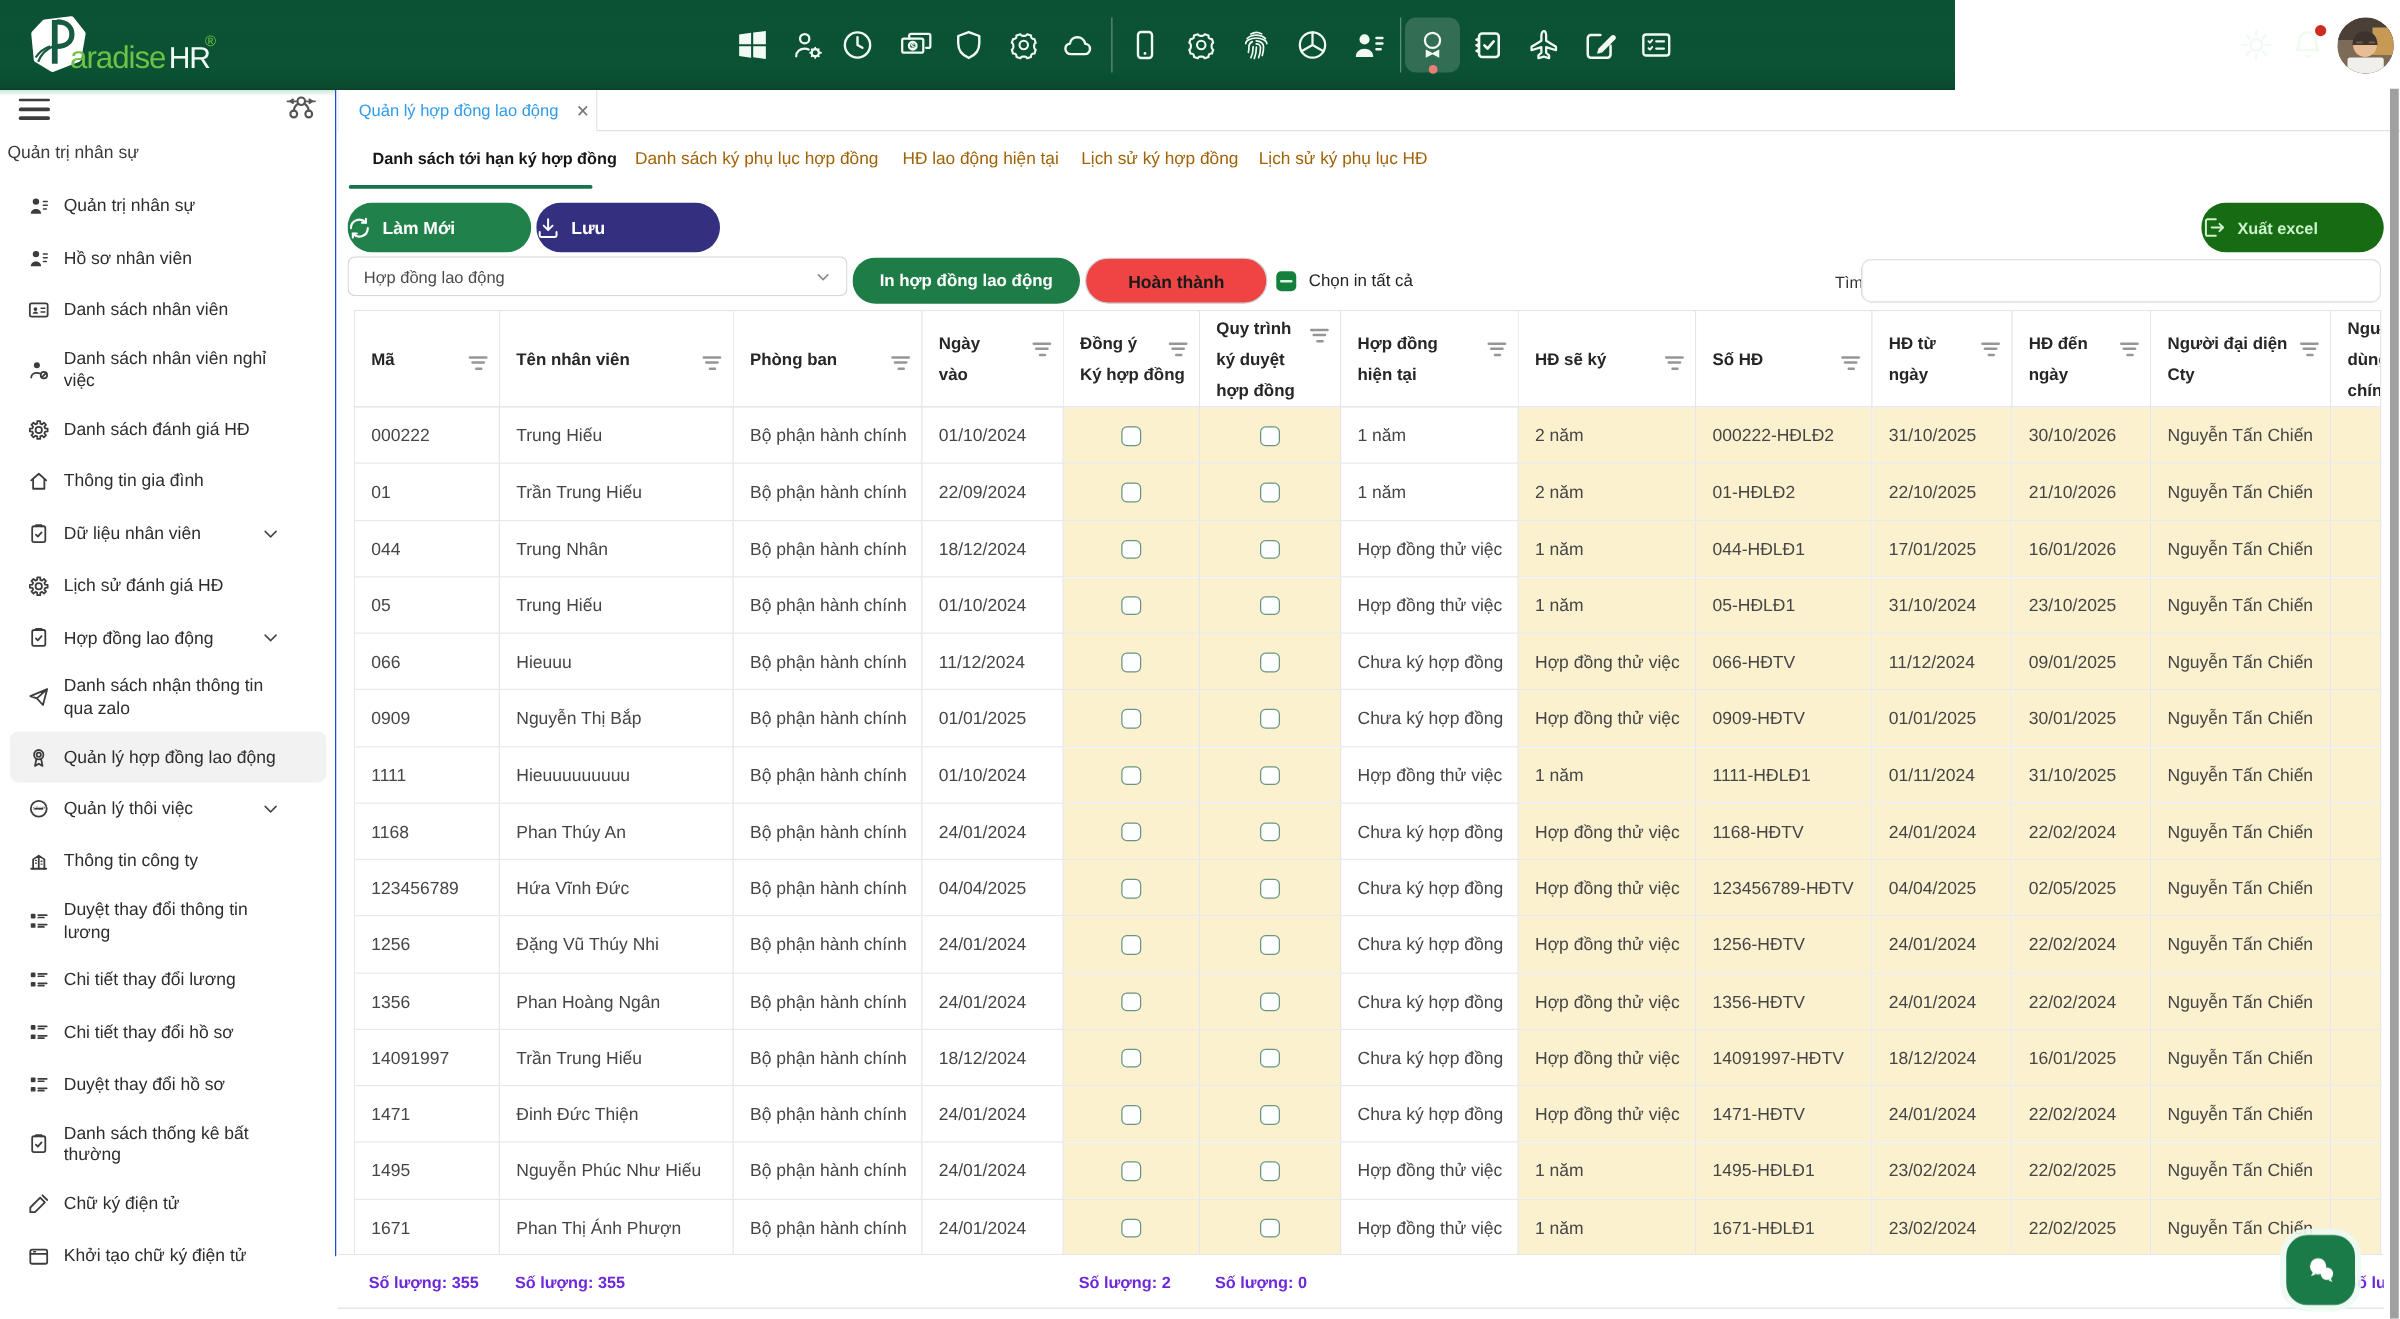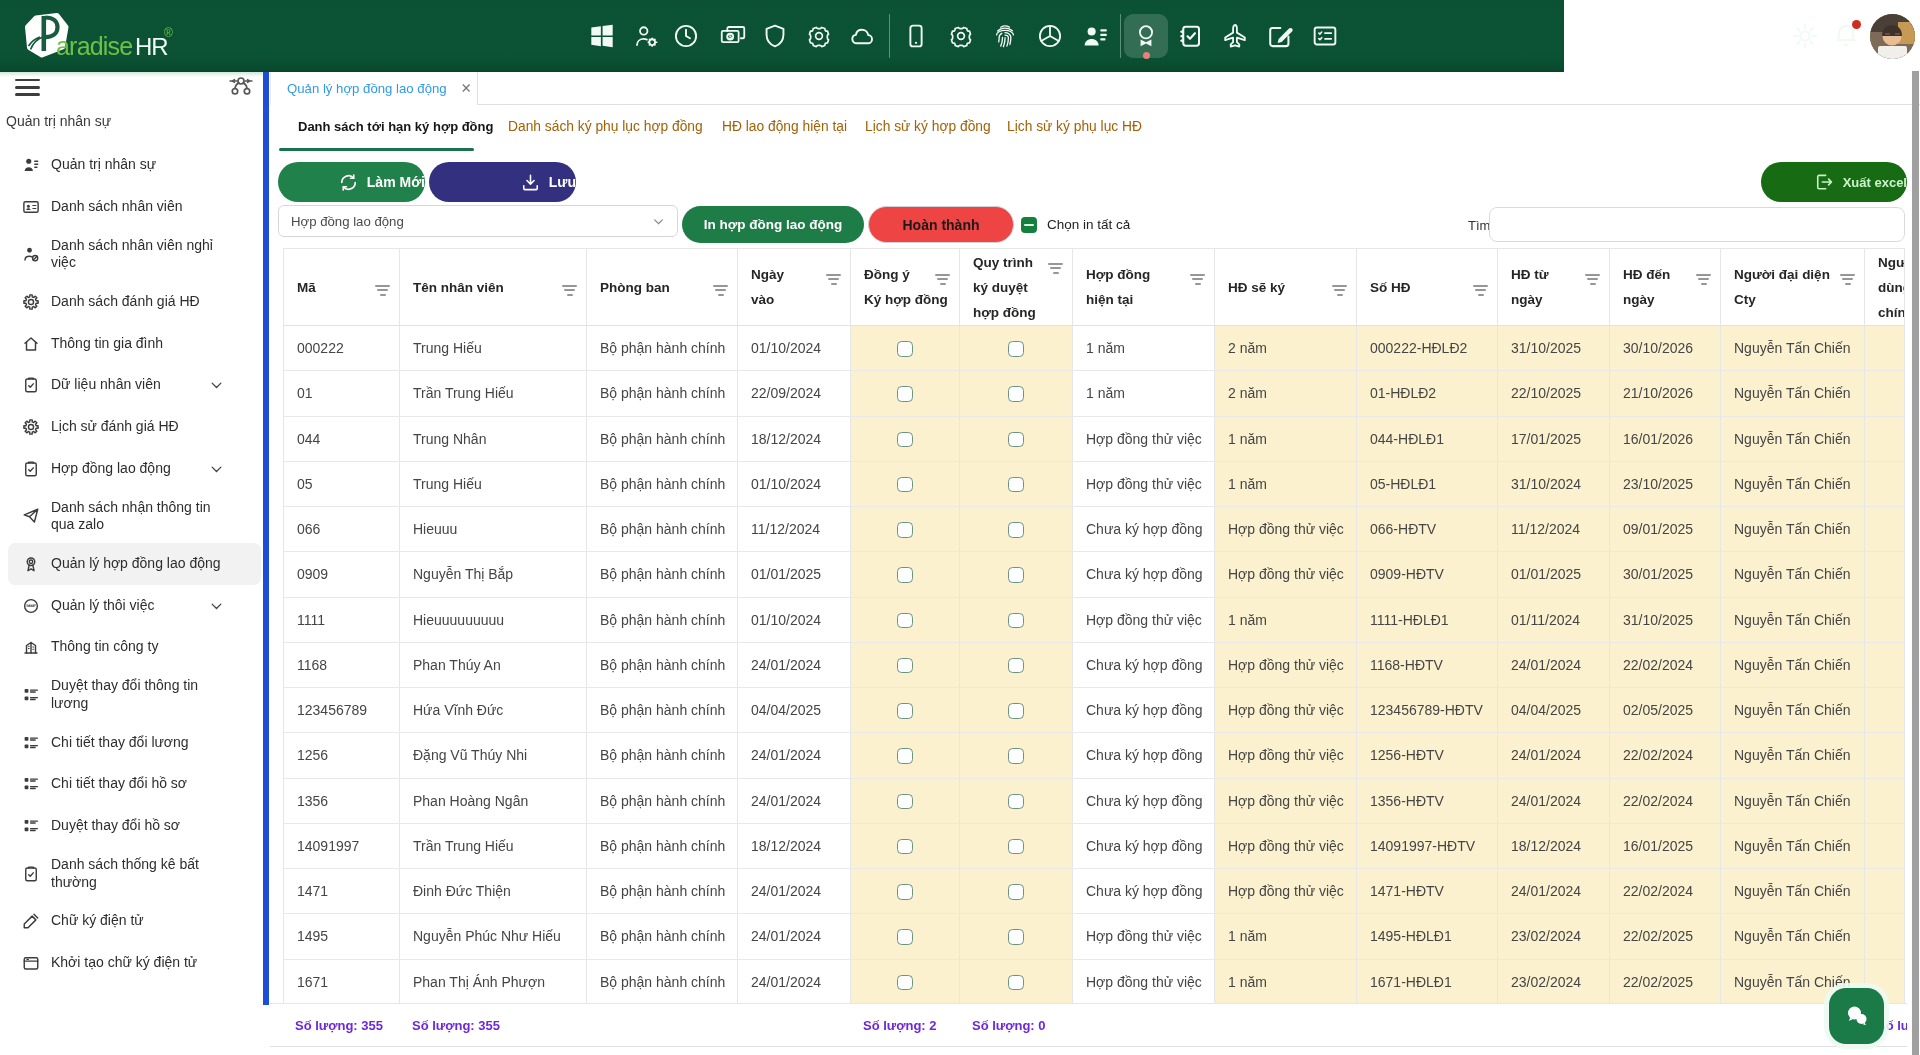--- a/index.html
+++ b/index.html
@@ -12,21 +12,21 @@
 .hic svg{width:100%;height:100%;display:block;}
 .hsep{position:absolute;top:14px;width:1px;height:44px;background:rgba(255,255,255,0.35);}
 .hibox{position:absolute;left:1124px;top:14px;width:44px;height:44px;border-radius:9px;background:rgba(255,255,255,0.16);}
 .reddot{position:absolute;left:1142.5px;top:51.5px;width:7px;height:7px;border-radius:50%;background:#e98079;}
 
 #logo{position:absolute;left:23px;top:5px;width:200px;height:56px;}
 #lgA{transform:translateZ(0);position:absolute;left:33px;top:26.5px;font-size:25px;color:#6fc145;letter-spacing:-0.8px;}
 #lgB{transform:translateZ(0);position:absolute;left:112px;top:27.5px;font-size:24px;color:#f2fbf5;letter-spacing:-1px;}
 #lgC{transform:translateZ(0);position:absolute;left:141px;top:21px;font-size:12px;color:#6fc145;}
 
-#side{position:absolute;left:0;top:72px;width:269px;height:933px;background:#fff;border-right:6px solid #1d4ed8;}
+#side{position:absolute;left:0;top:72px;width:269px;height:933px;background:#fff;border-right:1px solid #1d4ed8;}
 #side:before{content:"";position:absolute;left:0;top:0;width:100%;height:5px;background:linear-gradient(#cfe7da,#ffffff);}
 #burger{position:absolute;left:15px;top:7px;width:25px;height:17px;}
 #burger div{height:2.4px;background:#3d3d3d;border-radius:2px;margin-bottom:4.8px;}
 #branch{position:absolute;left:228px;top:2px;width:26px;height:24px;}
 #sectionlbl{position:absolute;left:6px;top:41px;font-size:14px;color:#3a3a3a;}
 #menu{position:absolute;left:0;top:72px;width:269px;}
 .mi{position:relative;display:flex;align-items:center;min-height:41.7px;padding-left:22px;color:#2d2d2d;font-size:14px;}
 .mi.d2{min-height:53.6px;}
 .mi.d2 .tx{max-width:176px;}
 .mi .ic{width:18px;height:18px;flex:0 0 18px;margin-right:11px;display:flex;align-items:center;}
@@ -37,21 +37,21 @@
 
 #main{position:absolute;left:270px;top:72px;width:1650px;height:983px;background:#fff;}
 #tabbar{position:absolute;left:0;top:0;width:1650px;height:33px;border-bottom:1px solid #e0e0e0;}
 #tab1{position:absolute;left:0;top:0;width:208px;height:33px;border-right:1px solid #e0e0e0;border-left:1px solid #ededed;background:#fff;display:flex;align-items:center;padding-left:16px;font-size:13.2px;color:#2e9bea;white-space:nowrap;}
 #tab1 .x{margin-left:14px;color:#777;font-size:13px;transform:scaleY(1.05);}
 #subtabs{position:absolute;left:16px;top:33px;width:1650px;height:46px;}
 .st{position:absolute;top:14px;font-size:13.8px;color:#a16207;white-space:nowrap;}
 .st.act{color:#151515;font-weight:700;font-size:13px;}
 #underline{position:absolute;left:9px;top:75.5px;width:195px;height:3.5px;background:#17744a;border-radius:2px;}
 
-.btn{position:absolute;display:flex;align-items:center;justify-content:flex-end;color:#fff;font-size:14px;font-weight:700;border-radius:21px;}
+.btn{position:absolute;display:flex;align-items:center;justify-content:flex-start;color:#fff;font-size:14px;font-weight:700;border-radius:21px;}
 #bRefresh{left:8px;top:90px;width:147px;height:40px;background:rgba(30,127,72,0.99);}
 #bSave{left:159px;top:90px;width:147px;height:40px;background:rgba(49,46,125,0.99);}
 #bExcel{left:1491px;top:90px;width:146px;height:40px;background:rgba(20,105,15,0.99);color:#cdf3cd;border-radius:20px;font-size:13px;}
 .btn svg{margin-right:9px;}
 
 #ddl{position:absolute;left:8px;top:133px;width:400px;height:32px;border:1px solid #d7d7d7;border-radius:6px;display:flex;align-items:center;padding:0 12px;font-size:13.2px;color:#4a4a4a;}
 #ddl .cv{margin-left:auto;display:flex;align-items:center;}
 #bPrint{position:absolute;left:412px;top:134px;width:182px;height:37px;background:rgba(27,122,69,0.99);border-radius:19px;display:flex;align-items:center;justify-content:center;color:#fff;font-size:13.5px;font-weight:700;}
 #bDone{position:absolute;left:598px;top:134px;width:146px;height:37px;background:#ef4444;border:1px solid #cfd3d8;border-radius:19px;display:flex;align-items:center;justify-content:center;color:#1a1a1a;font-size:14px;font-weight:700;}
 #chkAll{position:absolute;left:751px;top:145px;width:16px;height:16px;background:#15803d;border-radius:4px;}
@@ -254,20 +254,30 @@
     <div id="menu">
 <div class="mi">
           <span class="ic">
             <svg viewBox="0 0 24 24" fill="none" stroke="#3c3c3c" stroke-width="1.9" stroke-linecap="round" stroke-linejoin="round">
               <circle cx="9" cy="7" r="3.4" fill="#3c3c3c" stroke="none"></circle>
               <path d="M3.5 20c0-3 2.5-5 5.5-5s5.5 2 5.5 5z" fill="#3c3c3c" stroke="none"></path>
               <path d="M17 7h4M17 11h4M17 15h3" stroke-width="1.7"></path>
             </svg>
           </span>
           <span class="tx">Quản trị nhân sự</span>
+        </div>
+<div class="mi">
+          <span class="ic">
+            <svg viewBox="0 0 24 24" fill="none" stroke="#3c3c3c" stroke-width="1.9" stroke-linecap="round" stroke-linejoin="round">
+              <circle cx="9" cy="7" r="3.4" fill="#3c3c3c" stroke="none"></circle>
+              <path d="M3.5 20c0-3 2.5-5 5.5-5s5.5 2 5.5 5z" fill="#3c3c3c" stroke="none"></path>
+              <path d="M17 7h4M17 11h4M17 15h3" stroke-width="1.7"></path>
+            </svg>
+          </span>
+          <span class="tx">Hồ sơ nhân viên</span>
         </div>
 <div class="mi">
           <span class="ic">
             <svg viewBox="0 0 24 24" fill="none" stroke="#3c3c3c" stroke-width="1.9" stroke-linecap="round" stroke-linejoin="round">
               <rect x="2.5" y="5" width="19" height="14" rx="2"></rect>
               <circle cx="8.5" cy="11" r="2" fill="#3c3c3c" stroke="none"></circle>
               <path d="M5.5 16c.4-1.6 1.6-2.4 3-2.4s2.6.8 3 2.4z" fill="#3c3c3c" stroke="none"></path>
               <path d="M14.5 10h4M14.5 14h4" stroke-width="1.6"></path>
             </svg>
           </span>

